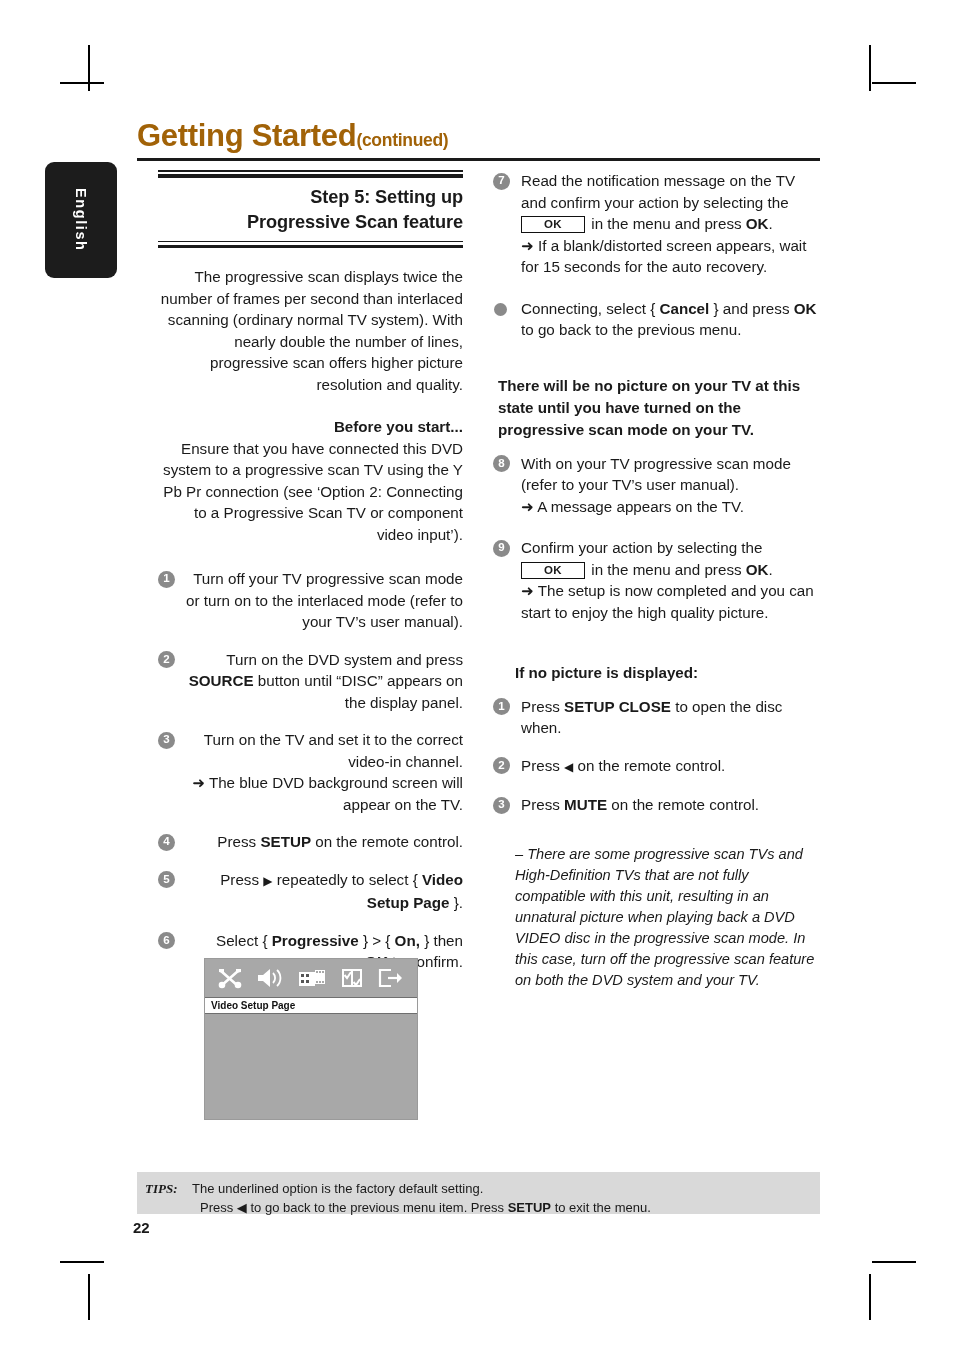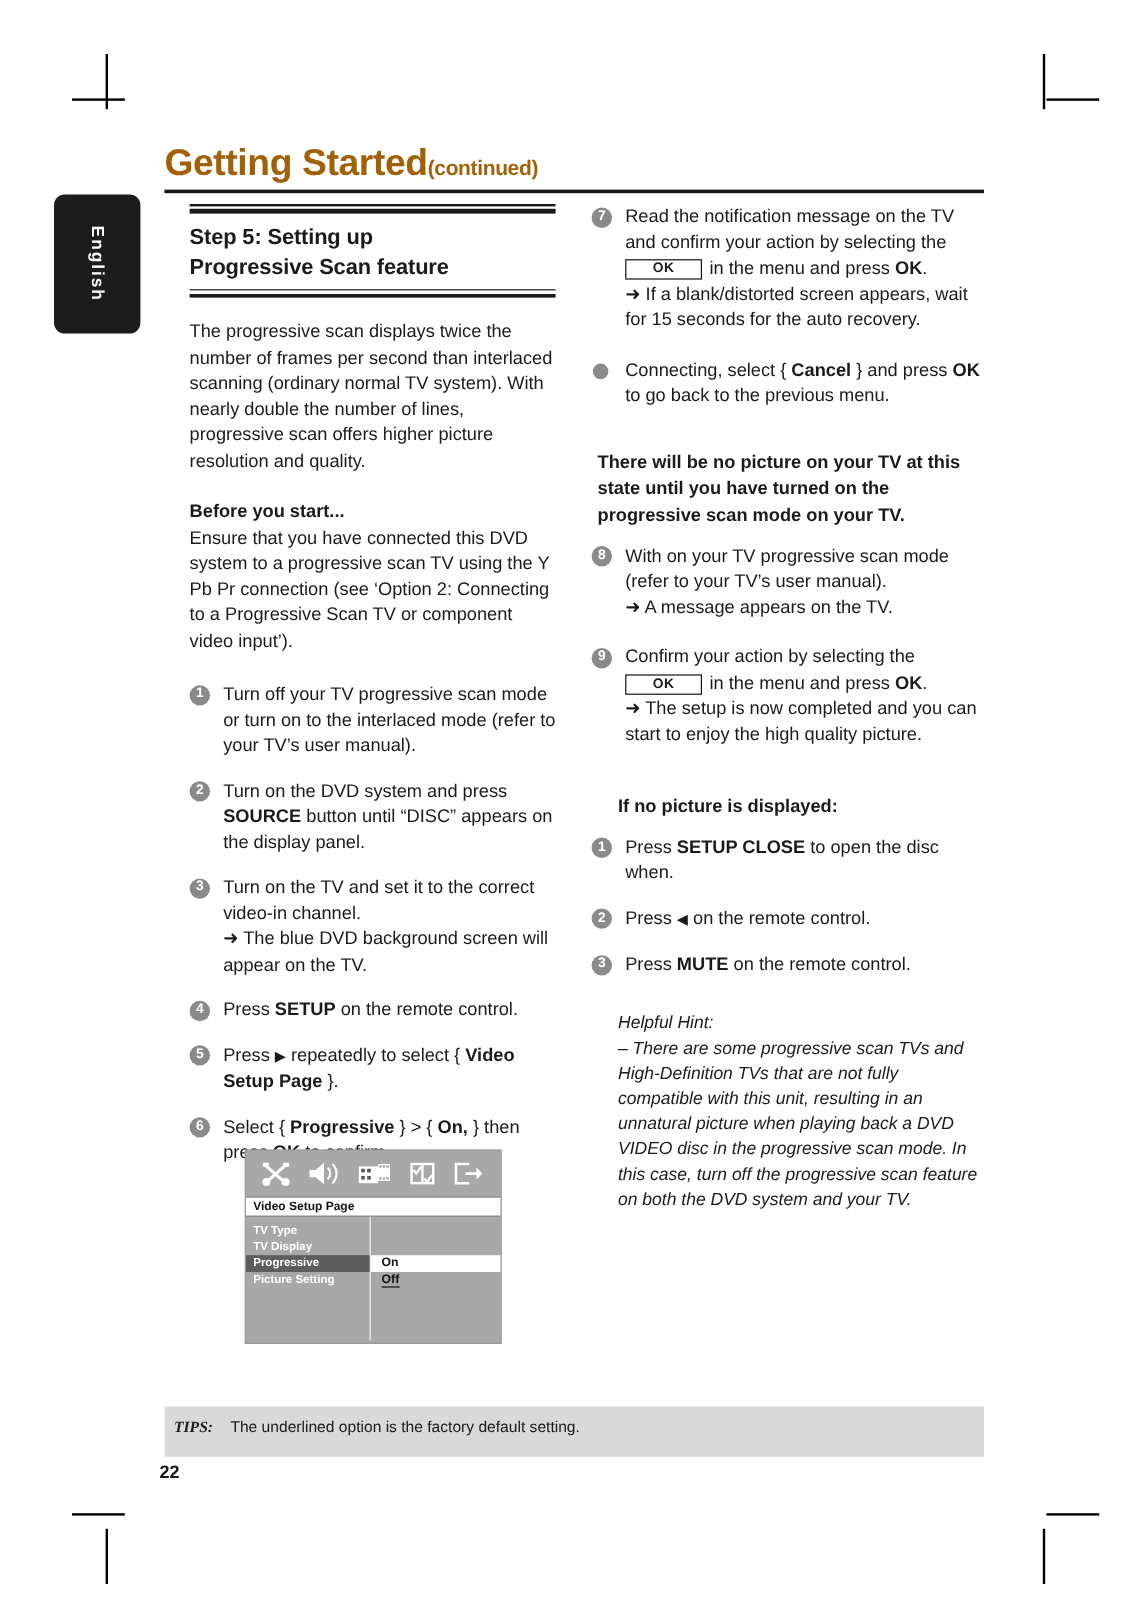--- a/index.html
+++ b/index.html
@@ -34,21 +34,21 @@
     position:absolute;left:137px;top:118px;width:690px;
     font-size:31px;font-weight:bold;letter-spacing:-0.3px;color:#a16207;
   }
   .doc-title .cont{font-size:17.5px;font-weight:bold;}
   .title-rule{
     position:absolute;left:137px;top:158px;width:683px;height:2.6px;background:#1a1a1a;
   }
 
   
   .col{position:absolute;top:170px;font-size:15.2px;line-height:21.5px;}
-  .col-left{left:158px;width:305px;}
+  .col-left{left:158px;width:305px;text-align:right;}
   .col-right{left:493px;width:330px;}
 
   
   .sec-rule-thin{height:1.6px;background:#1a1a1a;}
   .sec-rule-thick{height:3.6px;background:#1a1a1a;}
   .sec-gap{height:2.4px;}
   .sec-head{
     font-size:18.2px;font-weight:bold;line-height:25px;
     padding:7px 0 6px 0;letter-spacing:-0.1px;
   }
@@ -274,34 +274,20 @@
         <svg width="28" height="22" viewBox="0 0 28 22">
           <path d="M14 3 H3 V19 H14" stroke="#fff" stroke-width="2.2" fill="none"></path>
           <line x1="11" y1="11" x2="24" y2="11" stroke="#fff" stroke-width="2.2"></line>
           <path d="M20 6 l5 5 l-5 5 z" fill="#fff"></path>
         </svg>
       </span>
     </div>
 
     <div class="osd-titlebar">Video Setup Page</div>
 
-    <div class="osd-body">
-      <div class="osd-left">
-        <div class="osd-item">TV Type</div>
-        <div class="osd-item">TV Display</div>
-        <div class="osd-item sel">Progressive</div>
-        <div class="osd-item">Picture Setting</div>
-      </div>
-      <div class="osd-right">
-        <div class="osd-val"></div>
-        <div class="osd-val"></div>
-        <div class="osd-val hl">On</div>
-        <div class="osd-val und"><span>Off</span></div>
-      </div>
-    </div>
   </div>
 
   <div class="col col-right">
 
     <div class="step">
       <span class="num">7</span>
       <span>Read the notification message on the TV and confirm your action by selecting the </span><span class="okbox">OK</span><span> in the menu and press </span><b>OK</b><span>.</span>
       <span class="sub"><span class="arrow">➜</span> <span>If a blank/distorted screen appears, wait for 15 seconds for the auto recovery.</span></span>
     </div>
 
@@ -345,25 +331,25 @@
     </div>
 
     <div class="step">
       <span class="num">3</span>
       <span>Press </span><b>MUTE</b><span> on the remote control.</span>
     </div>
 
     <div class="gap-sm"></div>
 
     <div class="hint" style="padding-left:22px;">
-      <p>Helpful Hint:</p>
       <p>– There are some progressive scan TVs and High-Definition TVs that are not fully compatible with this unit, resulting in an unnatural picture when playing back a DVD VIDEO disc in the progressive scan mode. In this case, turn off the progressive scan feature on both the DVD system and your TV.</p>
     </div>
 
   </div>
 
   <div class="tips">
     <div><span class="lbl">TIPS:</span><span>The underlined option is the factory default setting.</span></div>
+    <div class="tips-line2"><span>Press </span><span>◀</span><span> to go back to the previous menu item.  Press </span><b>SETUP</b><span> to exit the menu.</span></div>
   </div>
 
   <div class="pageno">22</div>
 
 </div>
 
 </body></html>

